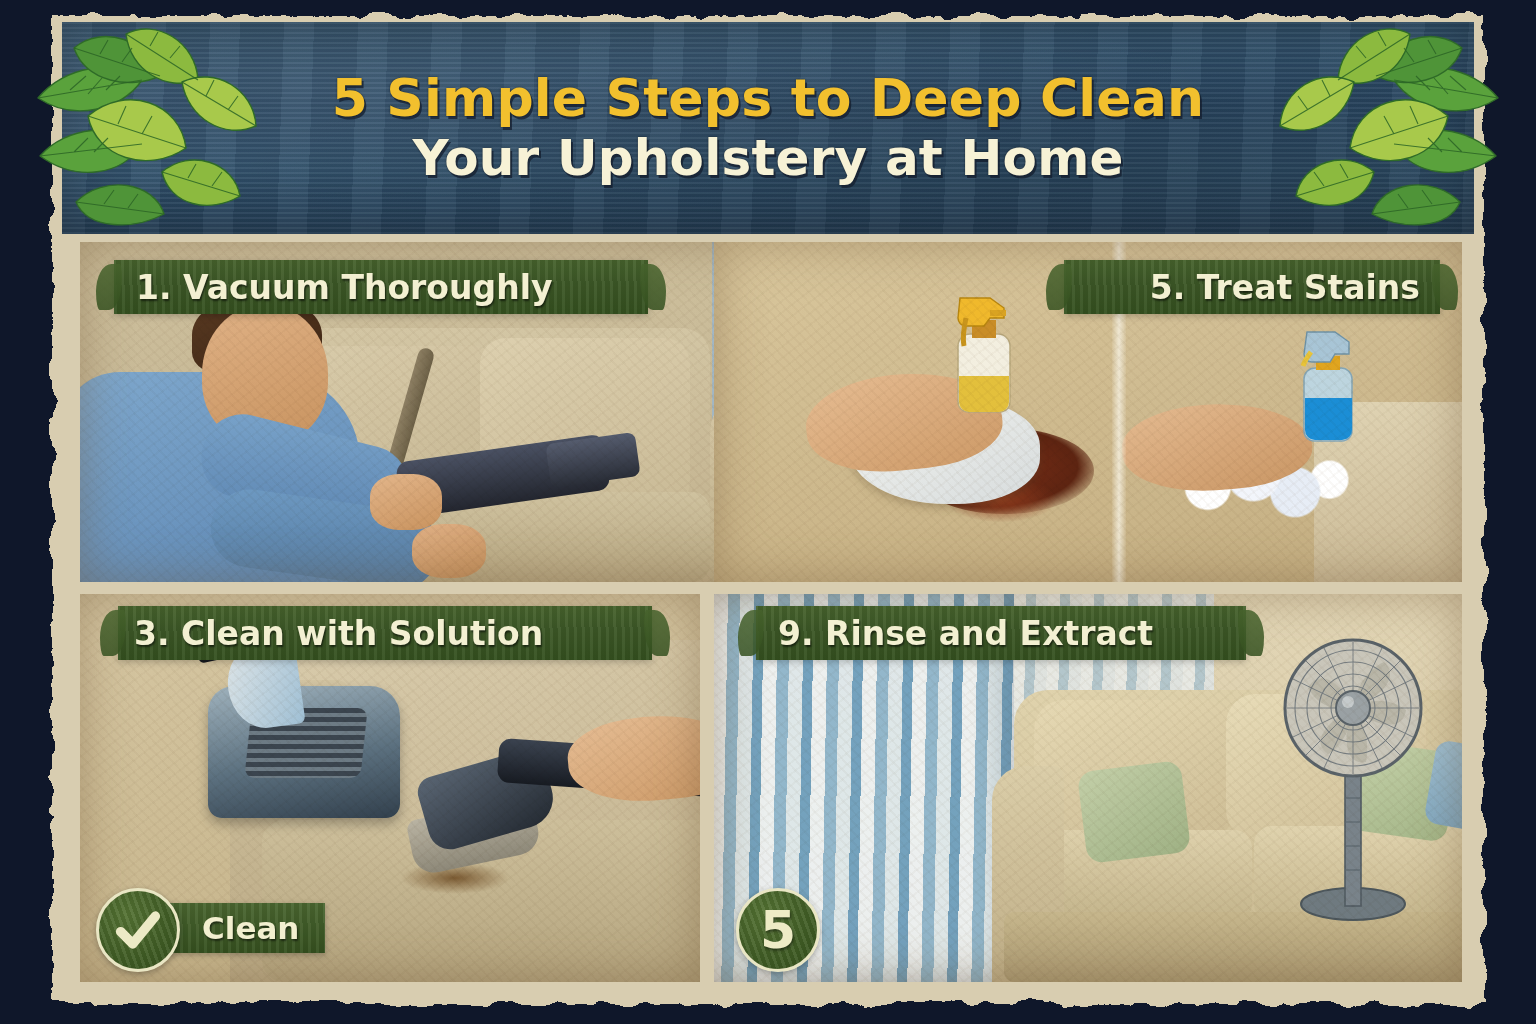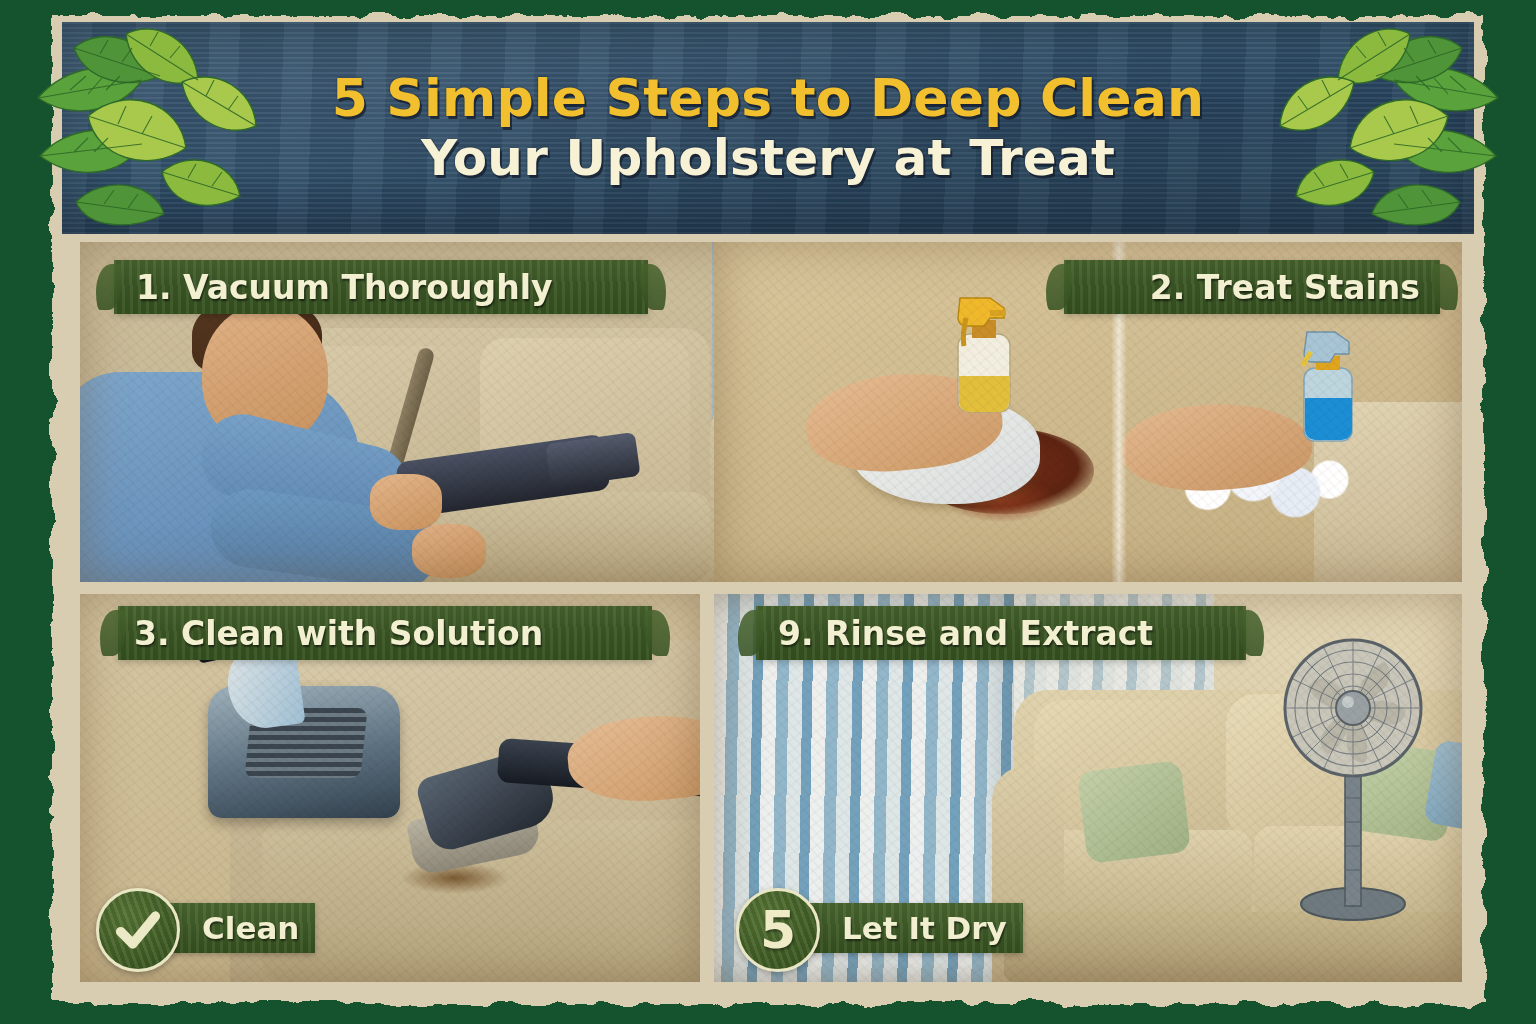--- a/index.html
+++ b/index.html
@@ -1,20 +1,20 @@
 <!DOCTYPE html>
 <html><head>
 <meta charset="utf-8">
 <title>5 Simple Steps to Deep Clean Your Upholstery at Home</title>
 <style>
   html,body{margin:0;padding:0;background:#ffffff;}
   body{width:1536px;height:1024px;overflow:hidden;
        font-family:"Liberation Serif", serif;}
 
-  #poster{position:relative;width:1536px;height:1024px;background:#14532d;}
+  #poster{position:relative;width:1536px;height:1024px;background:#0f172a;}
 
   
   .paper{
     position:absolute;left:52px;top:16px;width:1432px;height:988px;
     background:#d8cdb0;
     filter:url(#roughen);
   }
 
   
   .header{
@@ -93,21 +93,21 @@
   }
   .b1{left:34px;  top:18px;  width:512px; padding-left:22px;}
   .b2{right:22px; top:18px;  width:356px; justify-content:flex-end;padding-right:20px;}
   .b3{left:38px;  top:12px;  width:518px; padding-left:16px;}
   .b4{left:42px;  top:12px;  width:468px; padding-left:22px;}
 
   
   .badge-row{position:absolute;display:flex;align-items:center;z-index:6;}
   .badge-row .pill{
     position:absolute;left:44px;height:50px;display:flex;align-items:center;
-    padding-left:62px;padding-right:16px;
+    padding-left:62px;padding-right:26px;
     background:
       repeating-linear-gradient(89deg, rgba(255,255,255,.05) 0 3px, rgba(0,0,0,.06) 3px 8px),
       linear-gradient(180deg,#4a6630,#35501f);
     box-shadow:0 2px 6px rgba(0,0,0,.25);
   }
   .badge-row .pill span{
     font-family:"DejaVu Sans", sans-serif;font-weight:bold;font-size:31px;color:#f2efd0;
     text-shadow:1px 2px 2px rgba(0,0,0,.5);white-space:nowrap;
   }
   .circ{
@@ -274,21 +274,21 @@
   </defs>
 </svg>
 
 <div id="poster">
 
   <div class="paper"></div>
 
   <div class="header"></div>
   <div class="title-wrap">
     <div class="title-1">5 Simple Steps to Deep Clean</div>
-    <div class="title-2">Your Upholstery at Treat</div>
+    <div class="title-2">Your Upholstery at Home</div>
   </div>
 
   <div class="leafcluster lc-left">
     <svg viewBox="0 0 250 230" width="250" height="230">
       <g stroke="#2f6b28" stroke-width="1.4" stroke-linejoin="round">
         <g fill="#5aa23c">
           <path d="M8 92 C34 60 86 52 112 74 C92 104 44 116 8 92Z"></path>
           <path d="M10 150 C36 120 88 116 112 138 C92 170 46 176 10 150Z"></path>
         </g>
         <g fill="#4f9438">
@@ -406,21 +406,21 @@
           <rect x="17" y="30" width="24" height="14" fill="#e0a51f"></rect>
           <path d="M8 6 h28 l14 10 v12 h-14 l-5 8 h-18 a8 8 0 0 1 -8 -8 z" fill="#a8c5d6" stroke="#6f93a7" stroke-width="1.4"></path>
           <path d="M12 26 q-6 8 -8 14" stroke="#e8c43a" stroke-width="5" fill="none"></path>
         </svg>
       </div>
 
       <div class="divider"></div>
       <div class="grain"></div>
       <div class="vign"></div>
       <div class="banner b2">
-        <span>2. Treat Stains</span>
+        <span>5. Treat Stains</span>
       </div>
     </div>
 
     <div class="panel p3">
       <div class="bg"></div>
       <div class="sofa"></div>
       <div class="arm"></div>
       <div class="seat"></div>
       <div class="mach"></div>
       <div class="machtop"></div>
@@ -503,23 +503,20 @@
         </svg>
       </div>
 
       <div class="grain"></div>
       <div class="vign"></div>
       <div class="banner b4">
         <span>9. Rinse and Extract</span>
       </div>
 
       <div class="badge-row r2">
-        <div class="pill">
-          <span>Let It Dry</span>
-        </div>
         <div class="circ">
           <div class="num">5</div>
         </div>
       </div>
     </div>
 
   </div>
 </div>
 
 </body></html>

